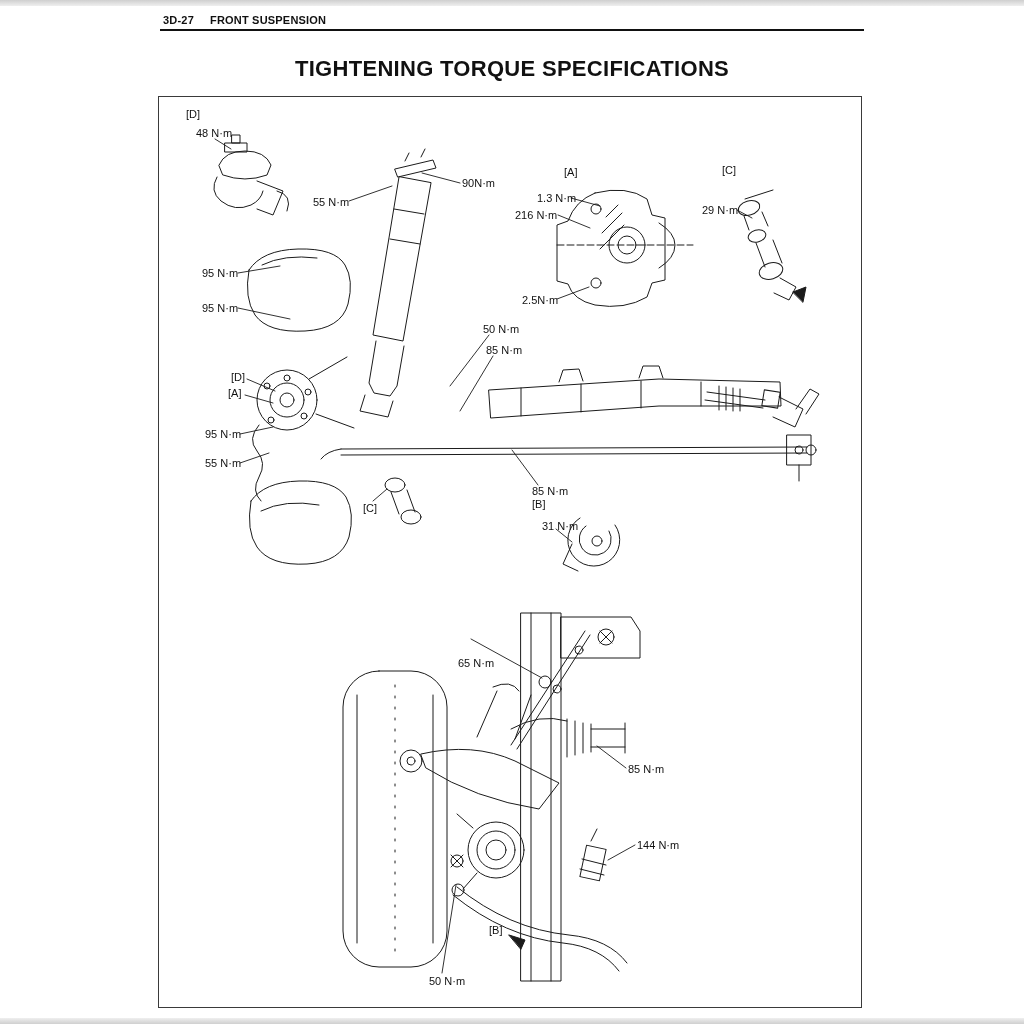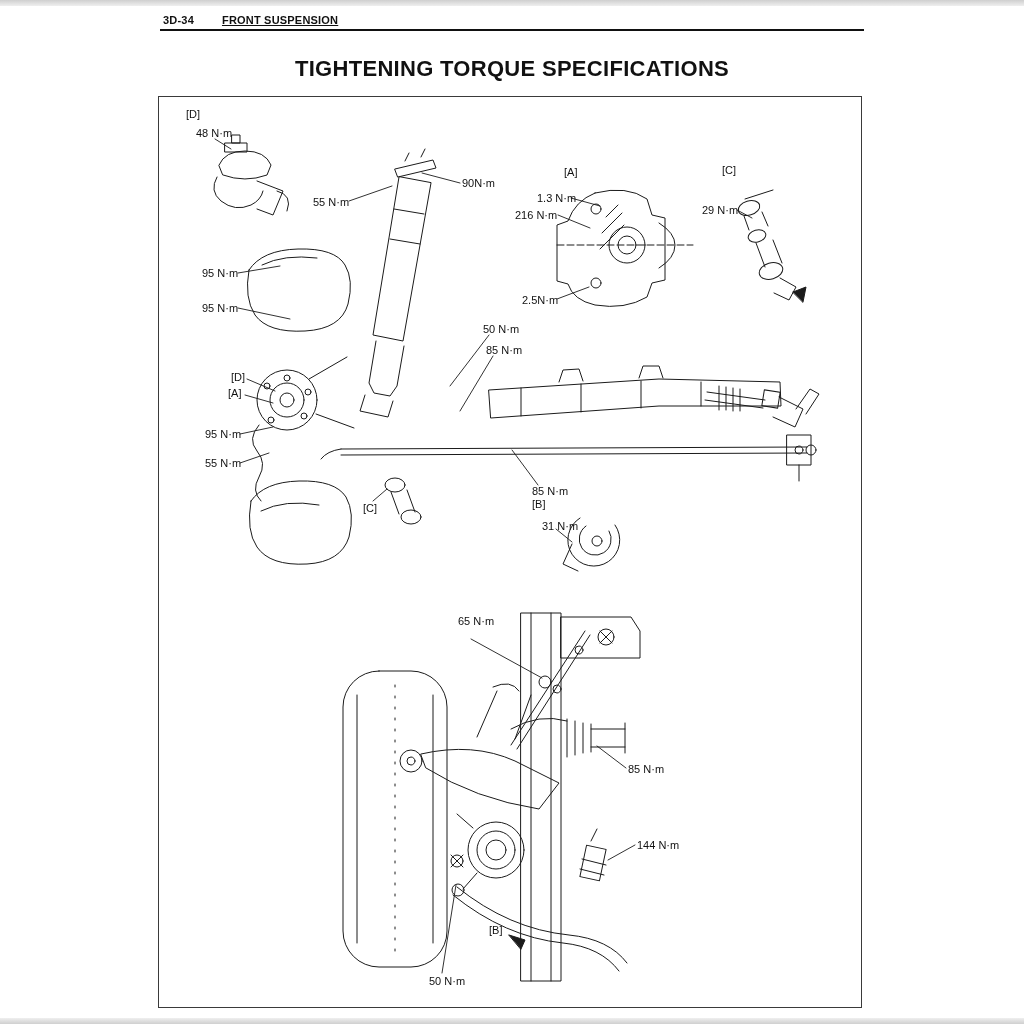--- a/index.html
+++ b/index.html
@@ -2,35 +2,35 @@
 <html><head>
 <meta charset="utf-8">
 <style>
   * { margin:0; padding:0; box-sizing:border-box; }
   html,body { width:1024px; height:1024px; background:#ffffff; }
   body { font-family:"Liberation Sans", sans-serif; color:#111; position:relative; overflow:hidden; }
   .scan-edge { position:absolute; left:0; width:1024px; background:linear-gradient(#cfcfcf,#efefef); }
   .scan-edge.top { top:0; height:6px; }
   .scan-edge.bottom { bottom:0; height:6px; background:linear-gradient(#efefef,#cfcfcf); }
   .header { position:absolute; left:163px; top:14px; font-size:11px; font-weight:bold; letter-spacing:.2px; white-space:nowrap; }
-  .header .sect { margin-left:28px;text-decoration:underline; }
+  .header .sect { margin-left:16px; }
   .rule { position:absolute; left:160px; top:29px; width:704px; height:2px; background:#111; }
   .title { position:absolute; left:0; top:56px; width:1024px; text-align:center; font-size:22px; font-weight:bold; letter-spacing:.3px; }
   .figure { position:absolute; left:158px; top:96px; width:704px; height:912px; border:1px solid #3a3a3a; background:#fff; }
   .figure svg { position:absolute; left:0; top:0; width:704px; height:912px; }
   .lbl { position:absolute; font-size:11px; line-height:12px; white-space:nowrap; color:#111; }
 </style>
 </head>
 <body>
 
 <div class="scan-edge top"></div>
 <div class="scan-edge bottom"></div>
 
 <div class="header">
-  <span>3D-34</span><span class="sect">FRONT SUSPENSION</span>
+  <span>3D-27</span><span class="sect">FRONT SUSPENSION</span>
 </div>
 <div class="rule"></div>
 
 <div class="title">TIGHTENING TORQUE SPECIFICATIONS</div>
 
 <div class="figure">
 
   <svg viewBox="0 0 704 912" xmlns="http://www.w3.org/2000/svg">
     <g fill="none" stroke="#1b1b1b" stroke-width="1" stroke-linecap="round" stroke-linejoin="round">
 
@@ -261,19 +261,19 @@
   <span class="lbl" style="left:324px;top:226px">50 N·m</span>
   <span class="lbl" style="left:327px;top:247px">85 N·m</span>
   <span class="lbl" style="left:72px;top:274px">[D]</span>
   <span class="lbl" style="left:69px;top:290px">[A]</span>
   <span class="lbl" style="left:46px;top:331px">95 N·m</span>
   <span class="lbl" style="left:46px;top:360px">55 N·m</span>
   <span class="lbl" style="left:204px;top:405px">[C]</span>
   <span class="lbl" style="left:373px;top:388px">85 N·m</span>
   <span class="lbl" style="left:373px;top:401px">[B]</span>
   <span class="lbl" style="left:383px;top:423px">31 N·m</span>
-  <span class="lbl" style="left:299px;top:518px">65 N·m</span>
+  <span class="lbl" style="left:299px;top:560px">65 N·m</span>
   <span class="lbl" style="left:469px;top:666px">85 N·m</span>
   <span class="lbl" style="left:478px;top:742px">144 N·m</span>
   <span class="lbl" style="left:330px;top:827px">[B]</span>
   <span class="lbl" style="left:270px;top:878px">50 N·m</span>
 
 </div>
 
 </body></html>

